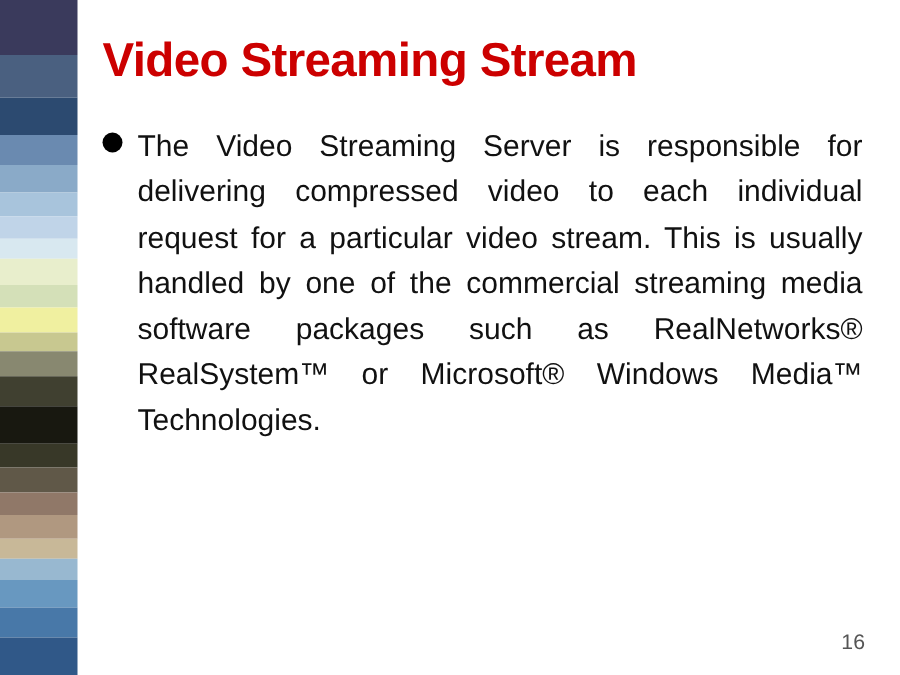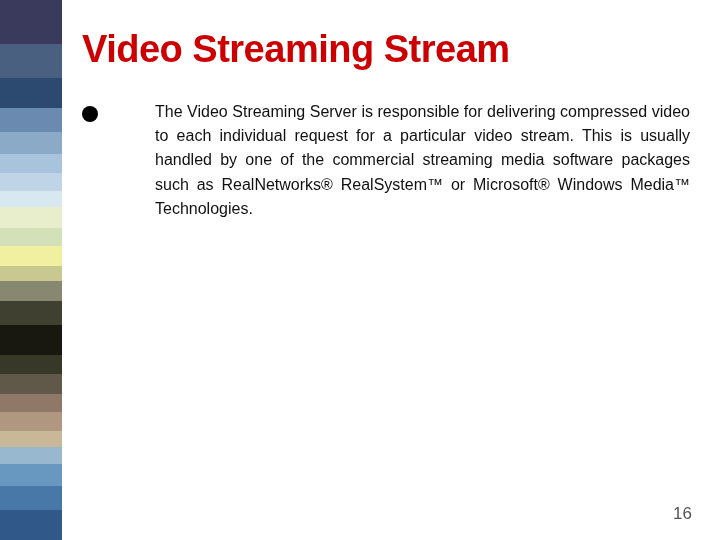--- a/index.html
+++ b/index.html
@@ -62,26 +62,25 @@
     .bullet-marker {
       width: 16px;
       height: 16px;
       background: #000;
       border-radius: 50%;
       flex-shrink: 0;
       margin-top: 6px;
     }
 
     .bullet-text {
-      font-size: 16px;
+      font-size: 24px;
       color: #111;
       line-height: 1.52;
       text-align: justify;
       flex: 1;
-      margin-left: 45px;
     }
 
     .slide-number {
       position: absolute;
       bottom: 16px;
       right: 28px;
       font-size: 17px;
       color: #555;
     }
   </style>

